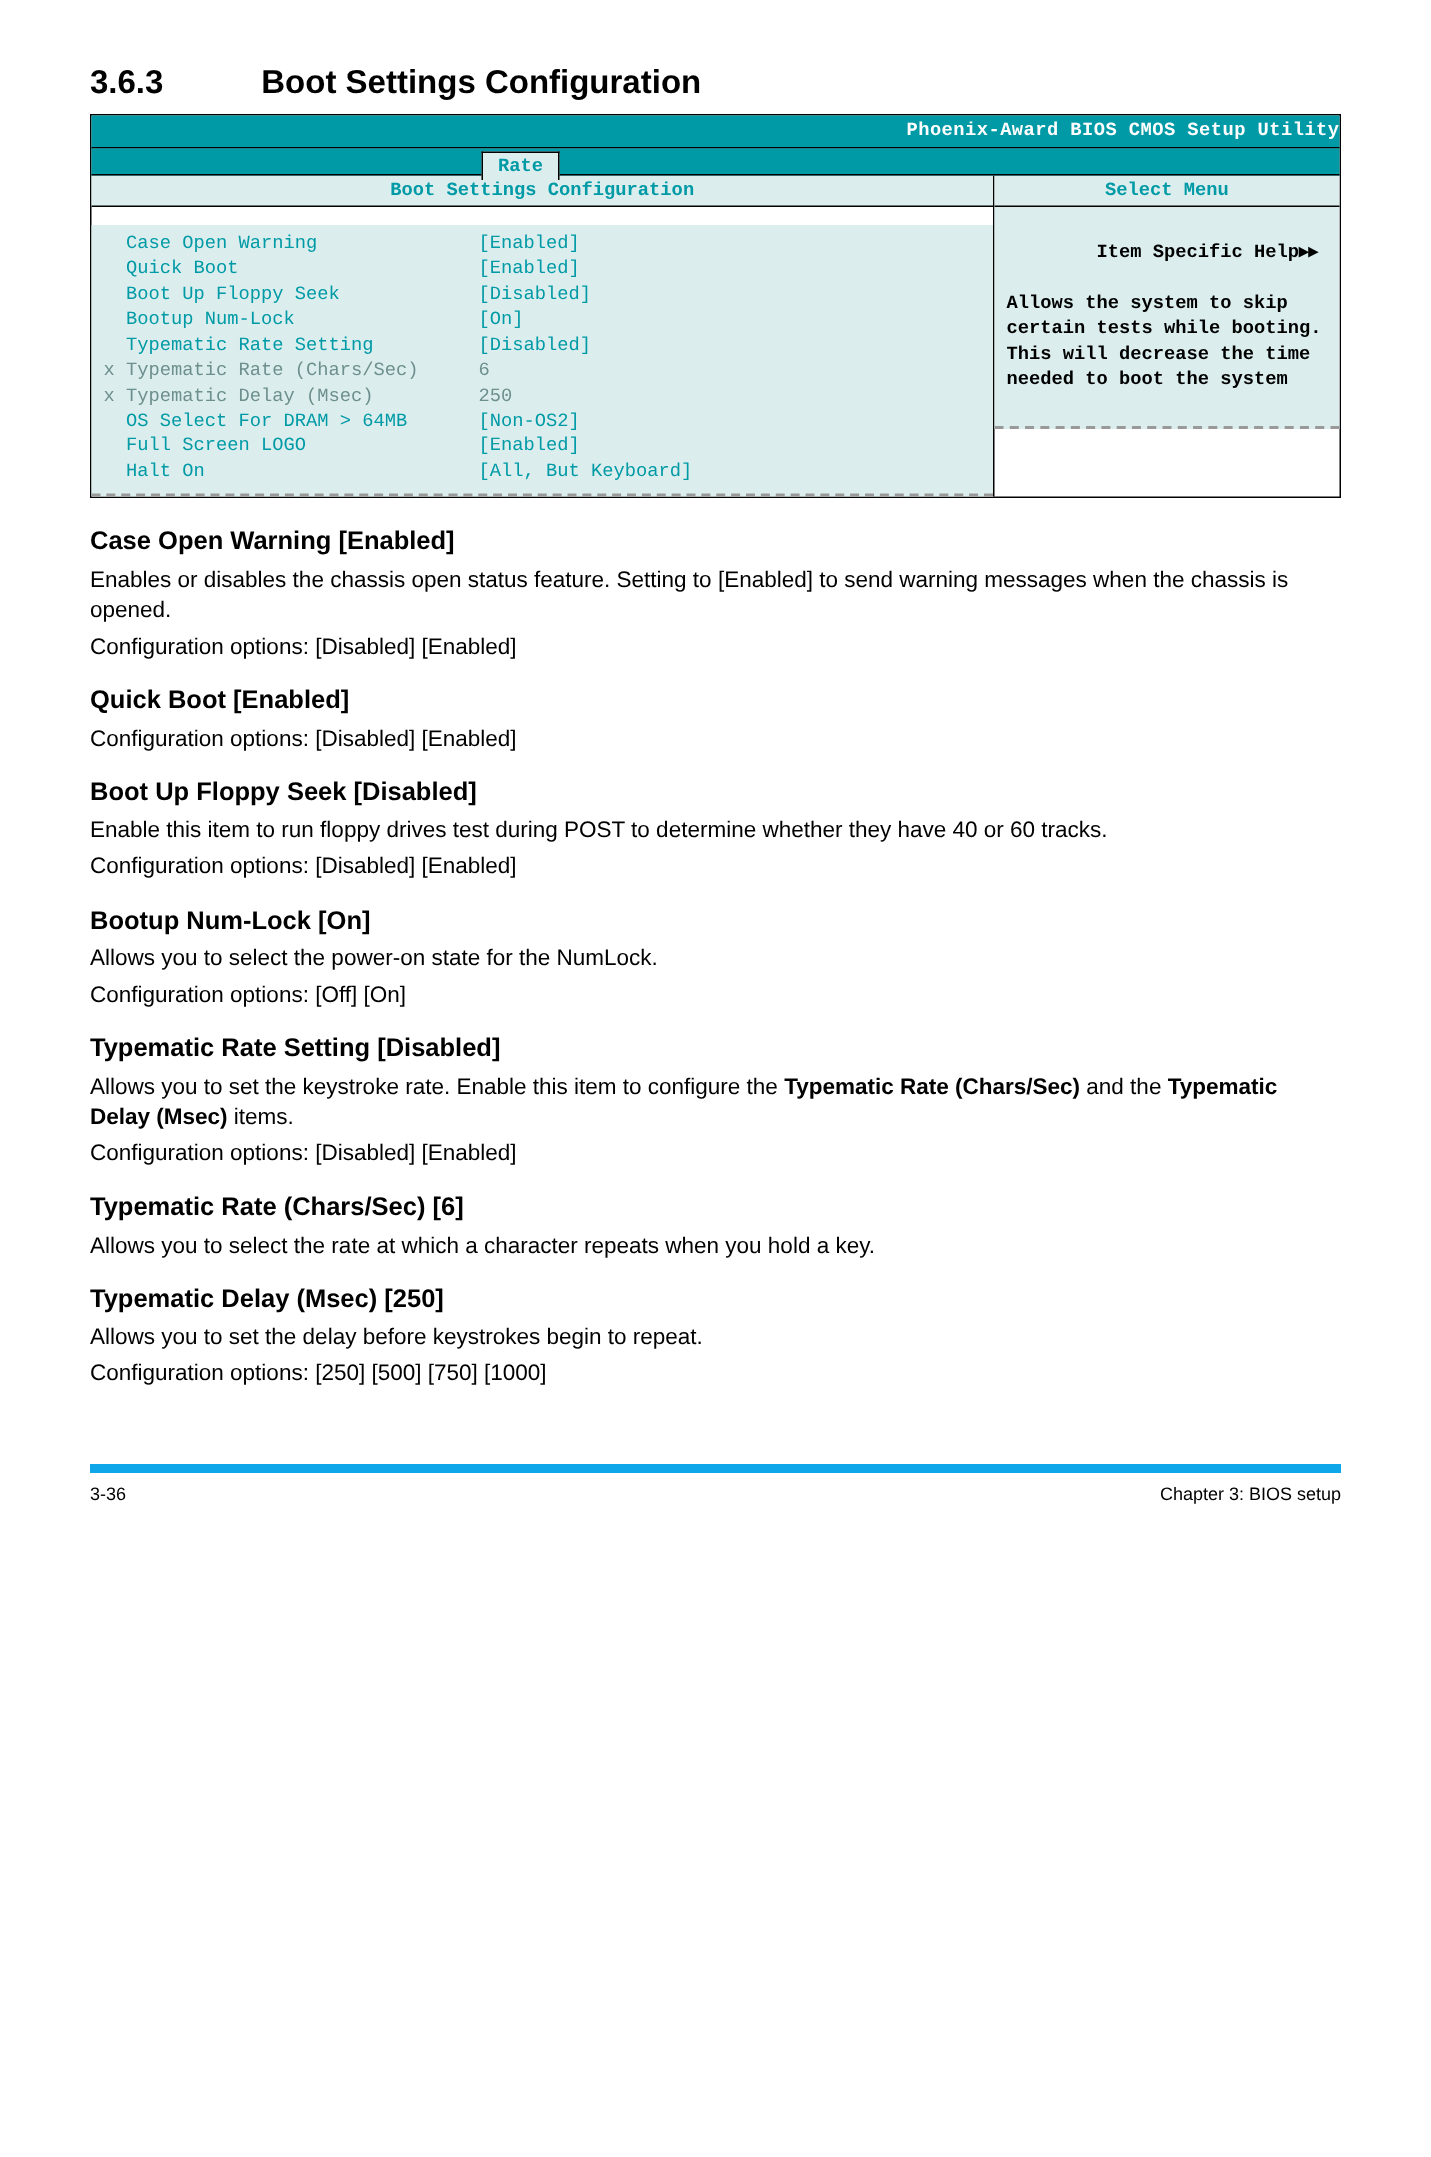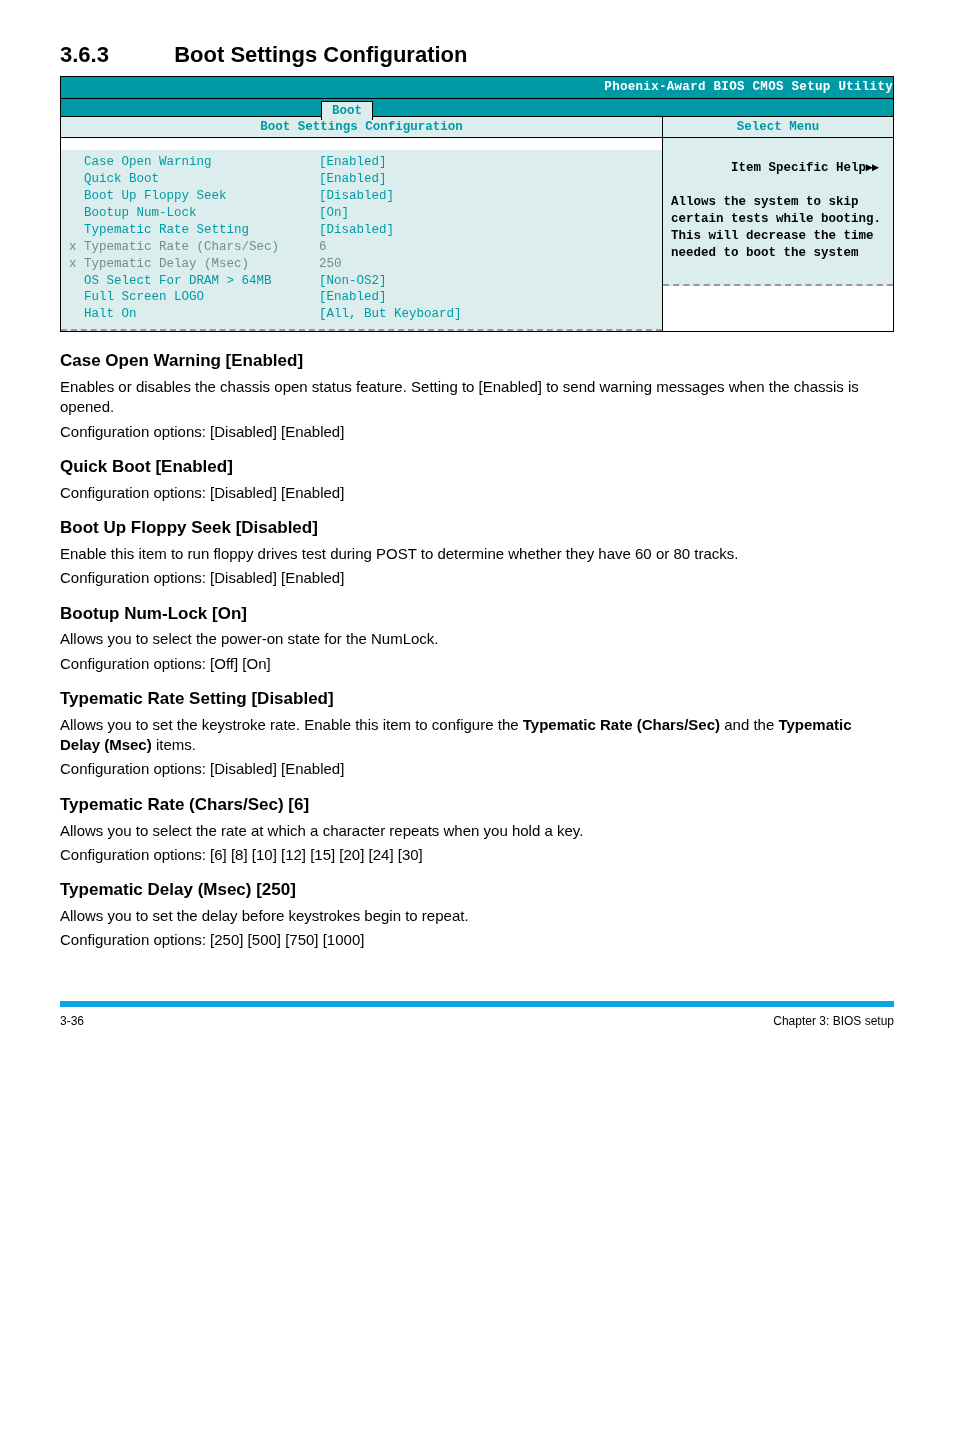--- a/index.html
+++ b/index.html
@@ -104,21 +104,21 @@
 <body>
 
 <div>
   <span class="sec-num">3.6.3</span>
   <span class="sec-title">Boot Settings Configuration</span>
 </div>
 
 <div class="bios-box">
   <div class="bios-topbar">Phoenix-Award BIOS CMOS Setup Utility</div>
   <div class="bios-tabrow">
-    <span class="bios-tab">Boot</span>
+    <span class="bios-tab">Rate</span>
   </div>
   <div class="bios-row">
     <div class="bios-left">
       <div class="bios-subheader">Boot Settings Configuration</div>
       <div class="bios-body-left" id="bios-left-body"><div class="bios-line"><span class="bios-label">  Case Open Warning</span><span class="bios-val">[Enabled]</span></div><div class="bios-line"><span class="bios-label">  Quick Boot</span><span class="bios-val">[Enabled]</span></div><div class="bios-line"><span class="bios-label">  Boot Up Floppy Seek</span><span class="bios-val">[Disabled]</span></div><div class="bios-line"><span class="bios-label">  Bootup Num-Lock</span><span class="bios-val">[On]</span></div><div class="bios-line"><span class="bios-label">  Typematic Rate Setting</span><span class="bios-val">[Disabled]</span></div><div class="bios-line bios-grey"><span class="bios-label">x Typematic Rate (Chars/Sec)</span><span class="bios-val">6</span></div><div class="bios-line bios-grey"><span class="bios-label">x Typematic Delay (Msec)</span><span class="bios-val">250</span></div><div class="bios-line"><span class="bios-label">  OS Select For DRAM &gt; 64MB</span><span class="bios-val">[Non-OS2]</span></div><div class="bios-line"><span class="bios-label">  Full Screen LOGO</span><span class="bios-val">[Enabled]</span></div><div class="bios-line"><span class="bios-label">  Halt On</span><span class="bios-val">[All, But Keyboard]</span></div></div>
     </div>
     <div class="bios-right">
       <div class="bios-subheader">Select Menu</div>
       <div class="bios-body-right">
         <span>Item Specific Help</span><span class="arrows">▸▸</span>
@@ -134,37 +134,36 @@
       <h2 class="subhead">Case Open Warning [Enabled]</h2>
       <p class="body">Enables or disables the chassis open status feature. Setting to [Enabled] to send warning messages when the chassis is opened.</p>
       <p class="body">Configuration options: [Disabled] [Enabled]</p>
     </div>
     <div class="section-block">
       <h2 class="subhead">Quick Boot [Enabled]</h2>
       <p class="body">Configuration options: [Disabled] [Enabled]</p>
     </div>
     <div class="section-block">
       <h2 class="subhead">Boot Up Floppy Seek [Disabled]</h2>
-      <p class="body">Enable this item to run floppy drives test during POST to determine whether they have 60 or 80 tracks.</p>
+      <p class="body">Enable this item to run floppy drives test during POST to determine whether they have 40 or 60 tracks.</p>
       <p class="body">Configuration options: [Disabled] [Enabled]</p>
     </div>
     <div class="section-block">
       <h2 class="subhead">Bootup Num-Lock [On]</h2>
       <p class="body">Allows you to select the power-on state for the NumLock.</p>
       <p class="body">Configuration options: [Off] [On]</p>
     </div>
     <div class="section-block">
       <h2 class="subhead">Typematic Rate Setting [Disabled]</h2>
       <p class="body">Allows you to set the keystroke rate. Enable this item to configure the <b>Typematic Rate (Chars/Sec)</b> and the <b>Typematic Delay (Msec)</b> items.</p>
       <p class="body">Configuration options: [Disabled] [Enabled]</p>
     </div>
     <div class="section-block">
       <h2 class="subhead">Typematic Rate (Chars/Sec) [6]</h2>
       <p class="body">Allows you to select the rate at which a character repeats when you hold a key.</p>
-      <p class="body">Configuration options: [6] [8] [10] [12] [15] [20] [24] [30]</p>
     </div>
     <div class="section-block">
       <h2 class="subhead">Typematic Delay (Msec) [250]</h2>
       <p class="body">Allows you to set the delay before keystrokes begin to repeat.</p>
       <p class="body">Configuration options: [250] [500] [750] [1000]</p>
     </div>
   </div>
 
 <div class="footer">
   <span>3-36</span>

